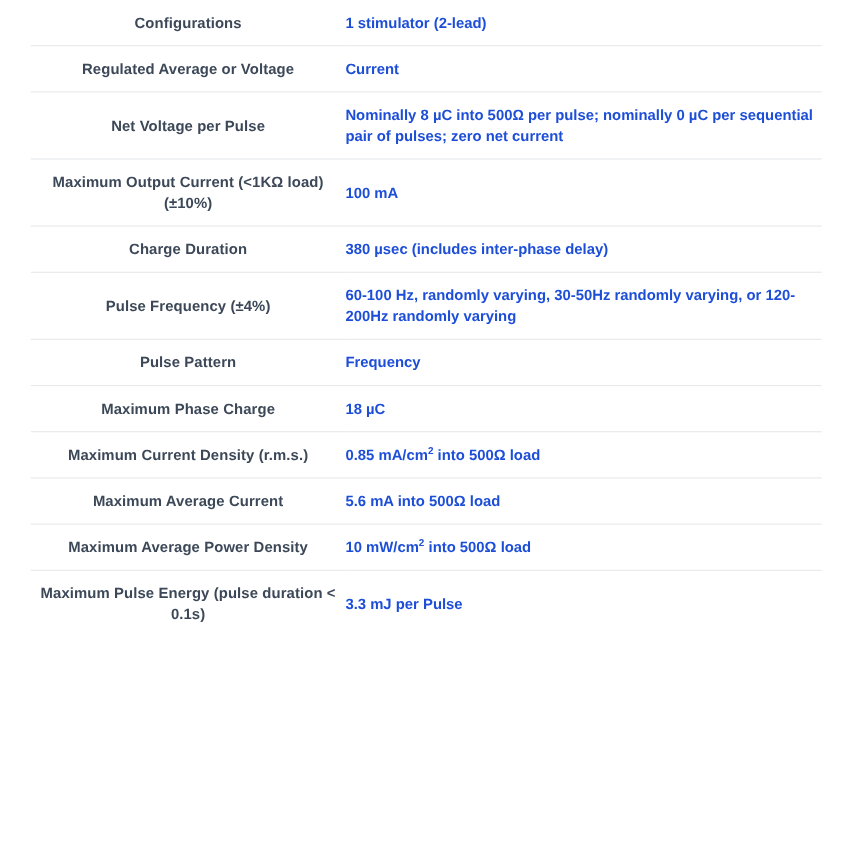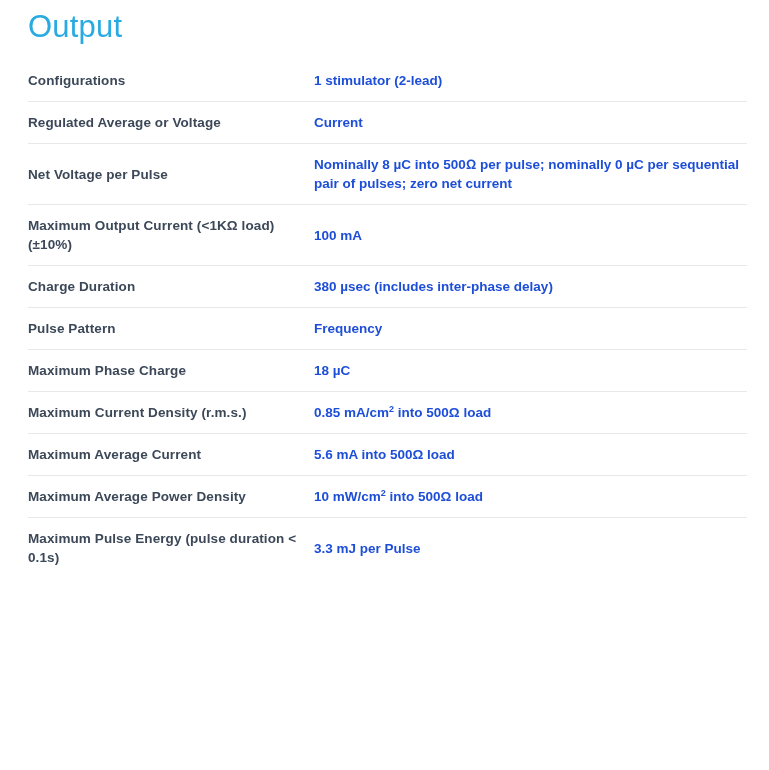--- a/index.html
+++ b/index.html
@@ -43,38 +43,38 @@
   }
   table.spec-table tr:first-child td {
     border-top: none;
   }
   td.label {
     width: 286px;
     font-weight: bold;
     color: #3c4858;
     padding-right: 14px;
     letter-spacing: 0.1px;
+    text-align: center;
   }
   td.value {
     color: #1d4ed8;
     padding-left: 2px;
     font-weight: 700;
   }
   sup {
     font-size: 9px;
     vertical-align: super;
     line-height: 0;
   }
 </style>
 </head>
 <body>
 
 <div class="page">
 
-  <h1 class="section-title">Output</h1>
 
   <table class="spec-table">
     <tbody>
 
       <tr>
         <td class="label">Configurations</td>
         <td class="value">1 stimulator (2-lead)</td>
       </tr>
 
 
@@ -92,20 +92,24 @@
       <tr>
         <td class="label">Maximum Output Current (&lt;1KΩ load) (±10%)</td>
         <td class="value">100 mA</td>
       </tr>
 
       <tr>
         <td class="label">Charge Duration</td>
         <td class="value">380 µsec (includes inter-phase delay)</td>
       </tr>
 
+      <tr>
+        <td class="label">Pulse Frequency (±4%)</td>
+        <td class="value">60-100 Hz, randomly varying, 30-50Hz randomly varying, or 120-200Hz randomly varying</td>
+      </tr>
 
       <tr>
         <td class="label">Pulse Pattern</td>
         <td class="value">Frequency</td>
       </tr>
 
       <tr>
         <td class="label">Maximum Phase Charge</td>
         <td class="value">18 µC</td>
       </tr>

